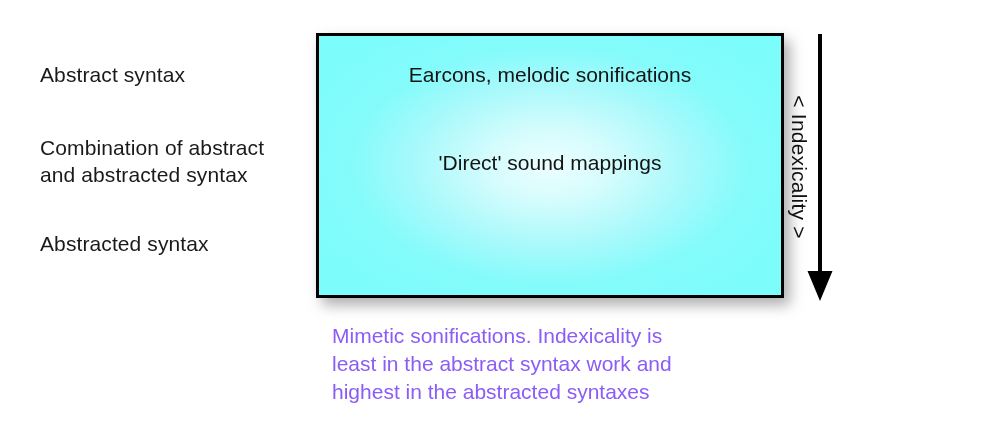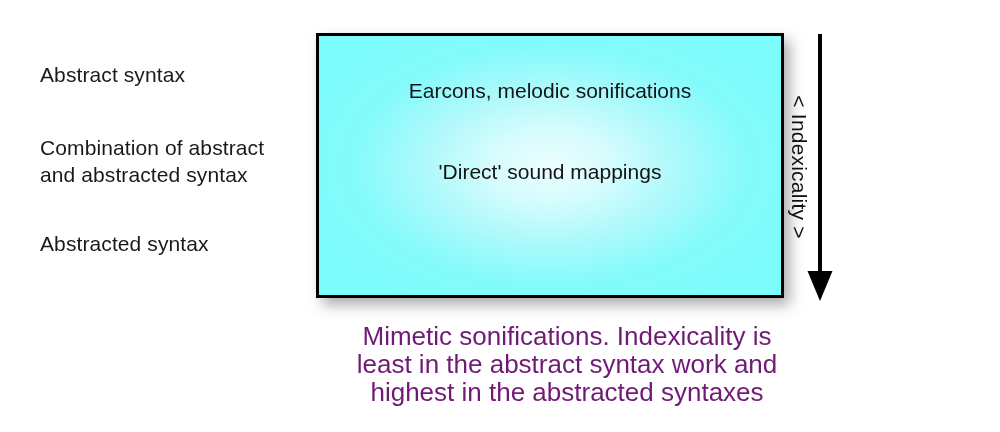--- a/index.html
+++ b/index.html
@@ -83,23 +83,23 @@
   .row-1 { height: 89px; }
   .row-2 { height: 80px; border-top: 3px solid #000000; border-bottom: 3px solid #000000; }
   .row-3 { height: 87px; }
 
   .row-text {
     font-size: 21px;
     line-height: 25px;
     color: #141414;
     white-space: nowrap;
   }
-  .row-1 .row-text { margin-top: 42px; }
+  .row-1 .row-text { margin-top: 26px; }
   .row-2 .row-text { margin-top: 22px; }
-  .row-3 .row-text { margin-top: 34px; }
+  .row-3 .row-text { margin-top: 25px; }
 
   
   .axis {
     position: absolute;
     left: 790px;
     top: 30px;
     width: 110px;
     height: 275px;
   }
   .axis-arrow {
@@ -124,25 +124,24 @@
     letter-spacing: 0.2px;
     white-space: nowrap;
   }
 
   
   .caption {
     position: absolute;
     left: 324px;
     top: 322px;
     width: 470px;
-    font-size: 26px;
+    font-size: 21px;
     line-height: 28px;
-    color: #701a75;
+    color: #8b5cf6;
     white-space: pre-line;
-    text-align: center;
   }
 </style>
 </head>
 <body>
 
 <div class="canvas">
 
   <div class="side-label side-label-1">Abstract syntax</div>
 
   <div class="side-label side-label-3">Abstracted syntax</div>

